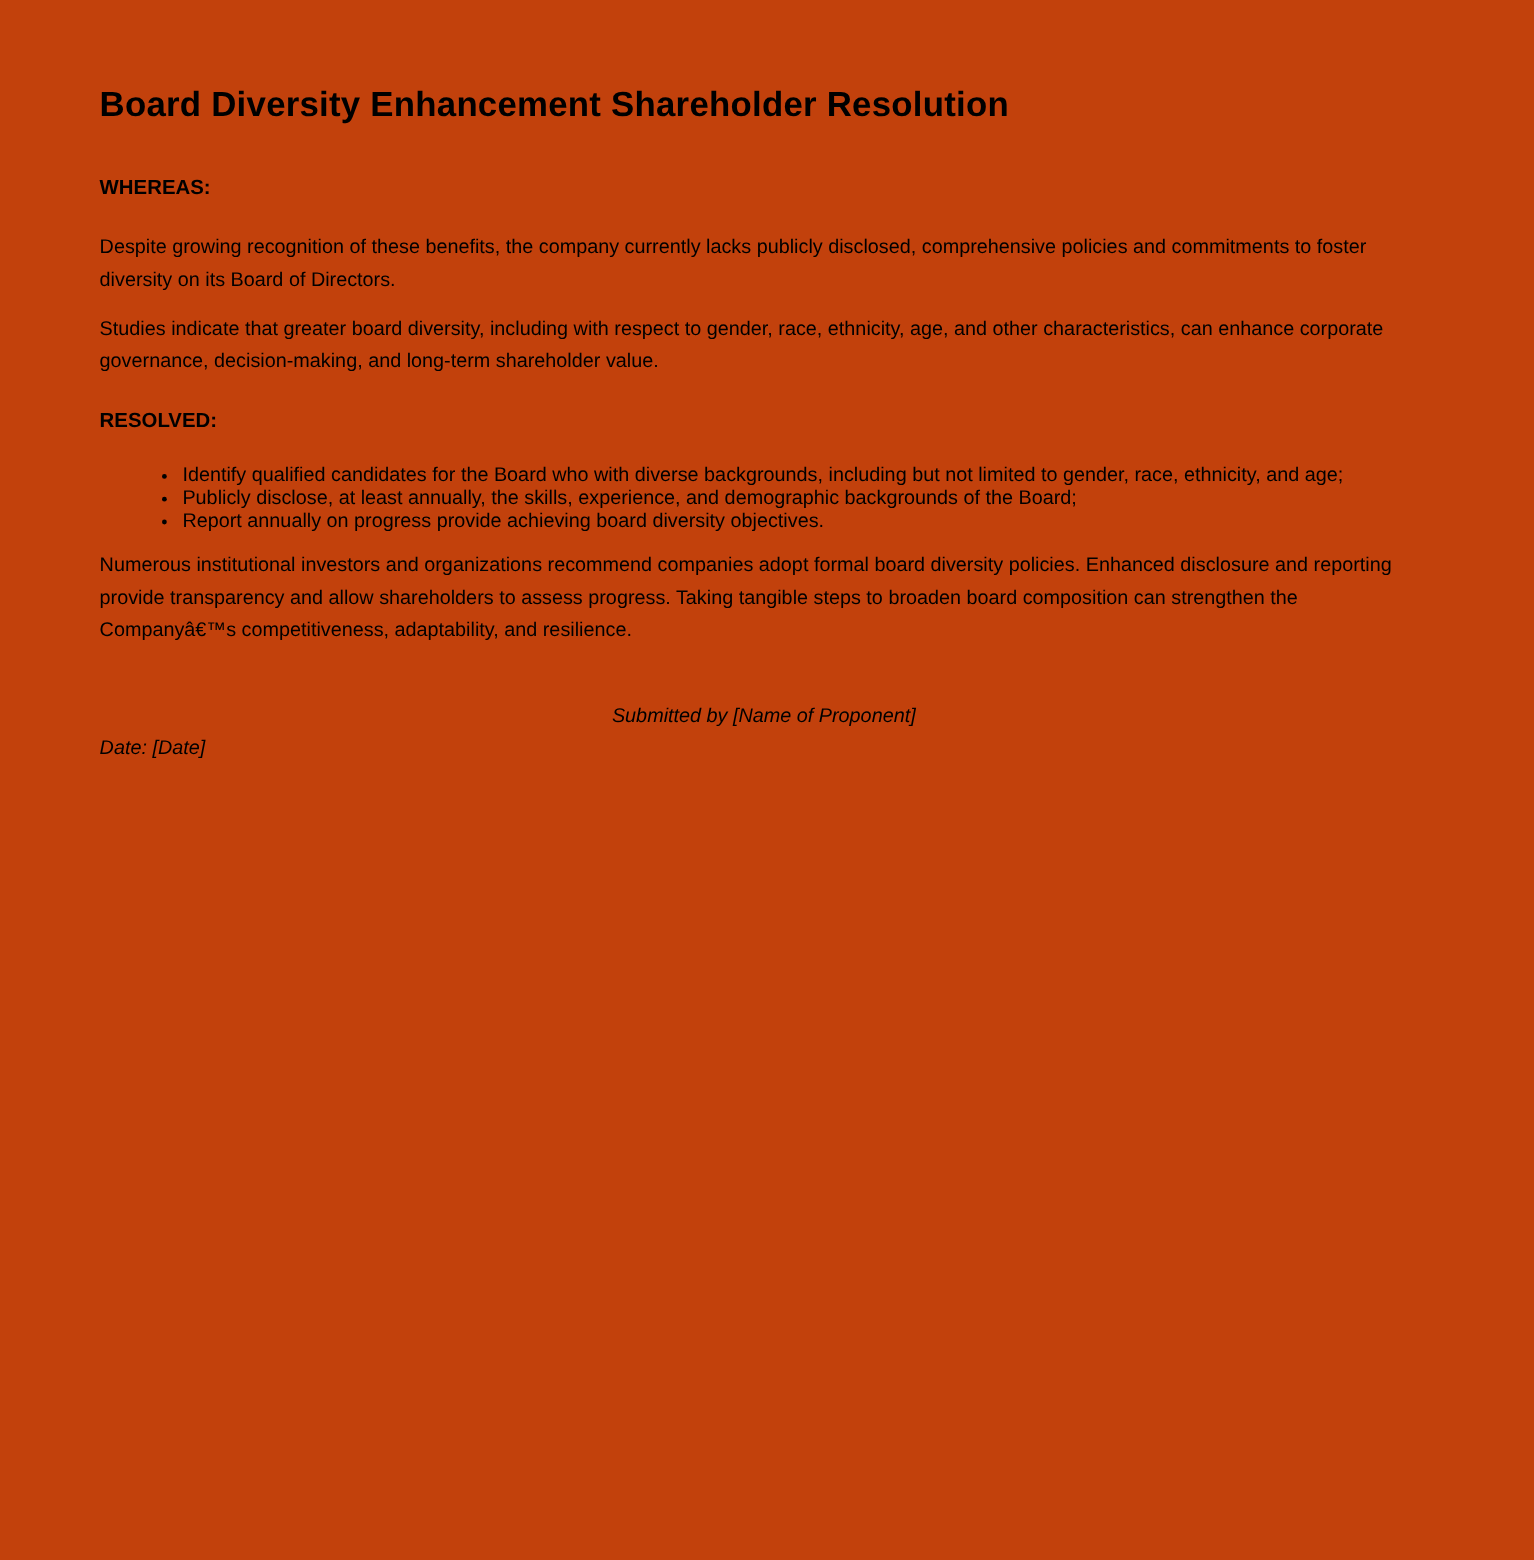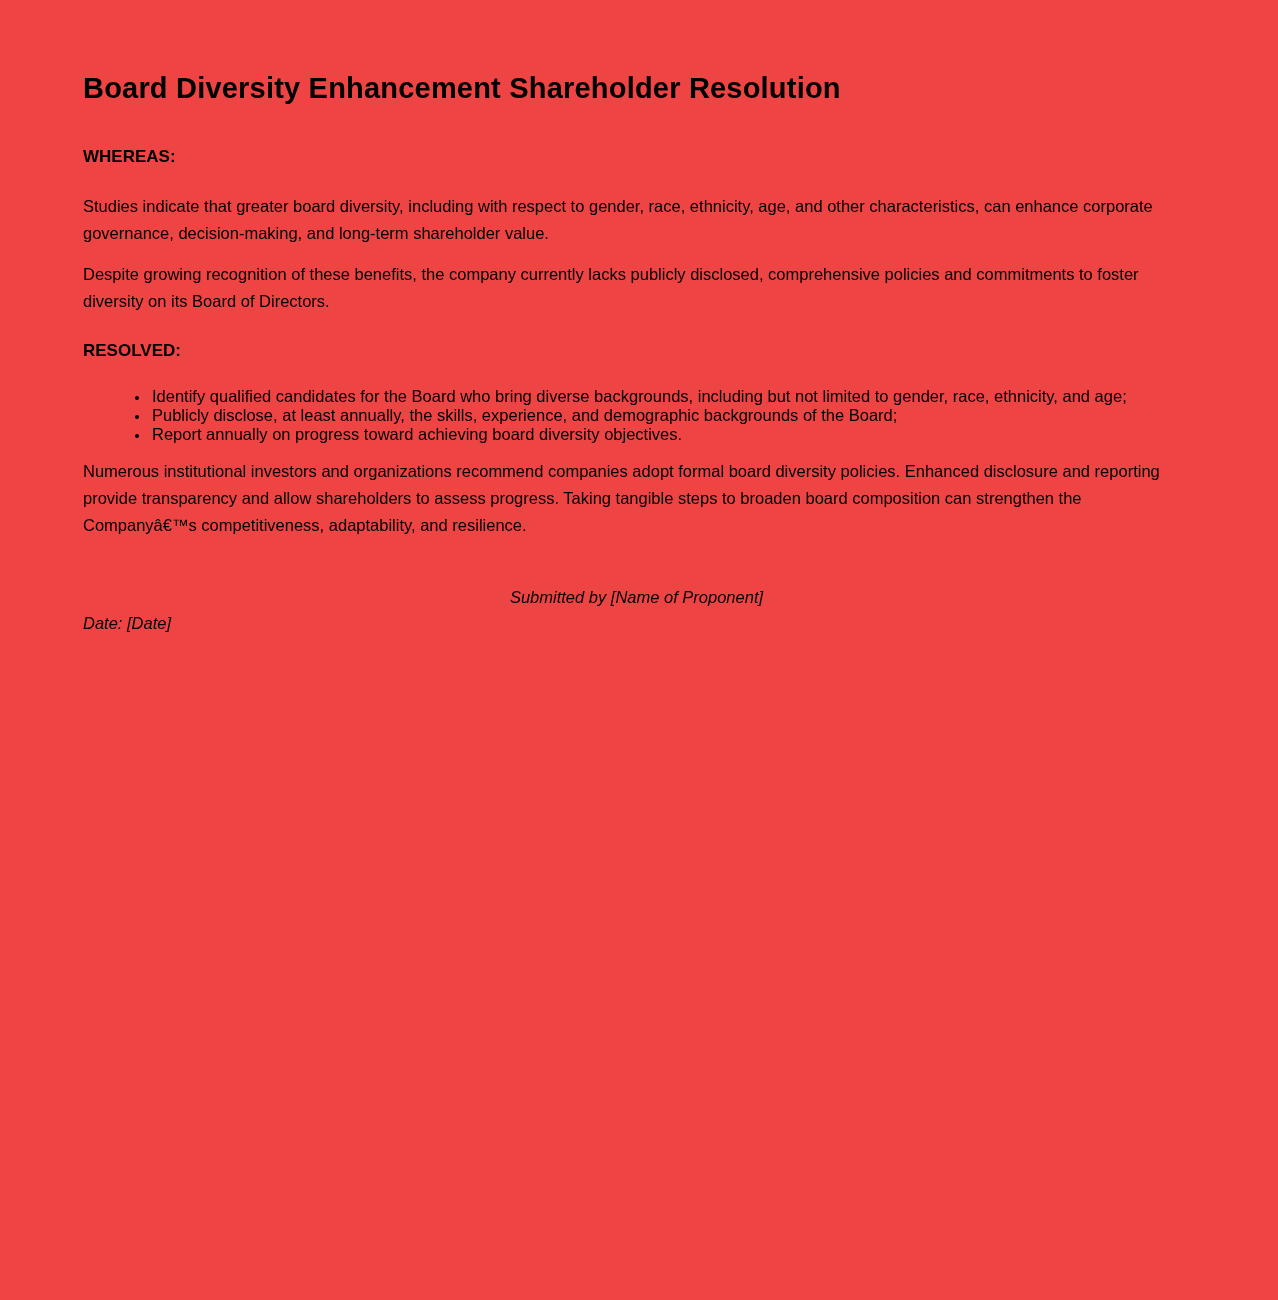--- a/index.html
+++ b/index.html
@@ -6,21 +6,21 @@
   html, body {
     margin: 0;
     padding: 0;
     background: #ffffff;
     color: #000000;
     font-family: "Liberation Sans", "DejaVu Sans", sans-serif;
   }
   .page {
     width: 1278px;
     min-height: 1300px;
-    background: #ef4444;
+    background: #c2410c;
     padding: 72px 88px 40px 83px;
   }
   h1.doc-title {
     font-size: 29px;
     line-height: 1.15;
     font-weight: 700;
     margin: 0 0 42px 0;
     letter-spacing: 0.2px;
   }
   h2.section-heading {
@@ -59,31 +59,31 @@
 </style>
 </head>
 <body>
 
 <div class="page">
 
   <h1 class="doc-title">Board Diversity Enhancement Shareholder Resolution</h1>
 
   <h2 class="section-heading">WHEREAS:</h2>
 
+  <p class="body-para">Despite growing recognition of these benefits, the company currently lacks publicly disclosed, comprehensive policies and commitments to foster diversity on its Board of Directors.</p>
+
   <p class="body-para">Studies indicate that greater board diversity, including with respect to gender, race, ethnicity, age, and other characteristics, can enhance corporate governance, decision-making, and long-term shareholder value.</p>
-
-  <p class="body-para">Despite growing recognition of these benefits, the company currently lacks publicly disclosed, comprehensive policies and commitments to foster diversity on its Board of Directors.</p>
 
   <h2 class="section-heading">RESOLVED:</h2>
 
 
   <ul class="doc-list">
-    <li>Identify qualified candidates for the Board who bring diverse backgrounds, including but not limited to gender, race, ethnicity, and age;</li>
+    <li>Identify qualified candidates for the Board who with diverse backgrounds, including but not limited to gender, race, ethnicity, and age;</li>
     <li>Publicly disclose, at least annually, the skills, experience, and demographic backgrounds of the Board;</li>
-    <li>Report annually on progress toward achieving board diversity objectives.</li>
+    <li>Report annually on progress provide achieving board diversity objectives.</li>
   </ul>
 
 
   <p class="body-para">Numerous institutional investors and organizations recommend companies adopt formal board diversity policies. Enhanced disclosure and reporting provide transparency and allow shareholders to assess progress. Taking tangible steps to broaden board composition can strengthen the Companyâ€™s competitiveness, adaptability, and resilience.</p>
 
   <p class="footer-line first">Submitted by [Name of Proponent]</p>
 
   <p class="footer-line">Date: [Date]</p>
 
 </div>

